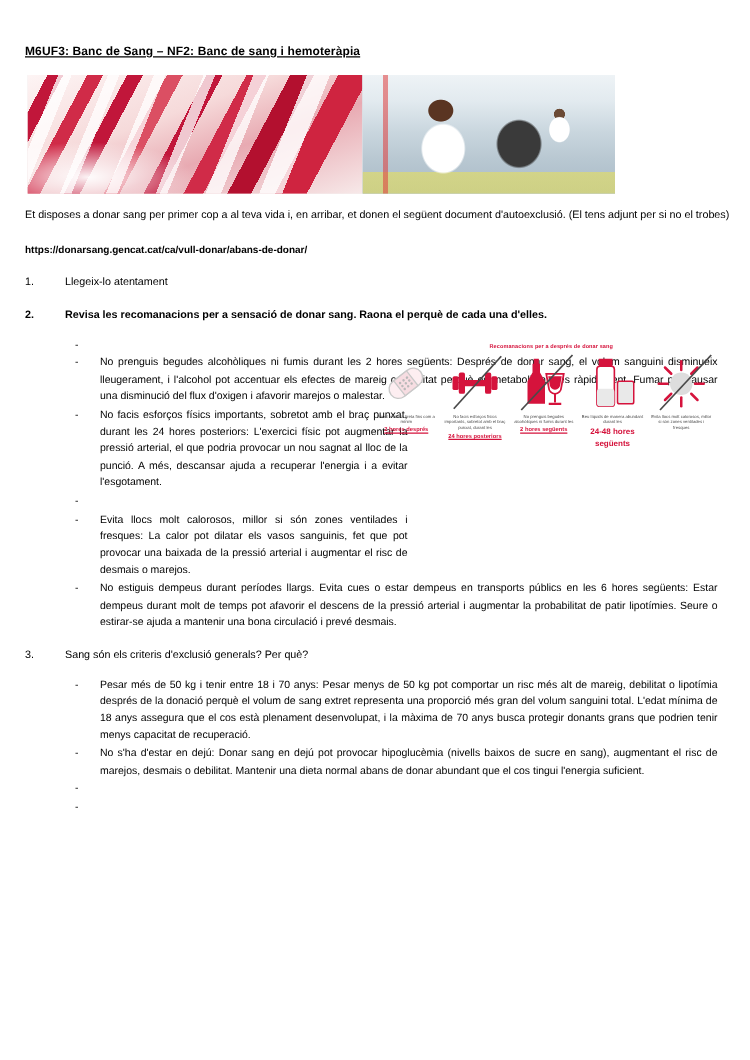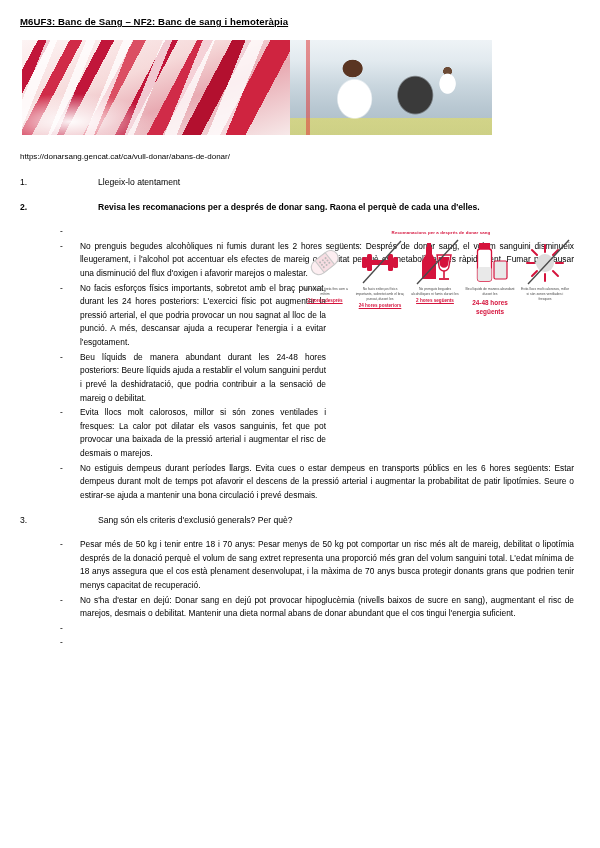--- a/index.html
+++ b/index.html
@@ -6,21 +6,21 @@
   body{
     width:600px;height:848px;
     font-family:"Liberation Sans", sans-serif;
     color:#000;
     -webkit-font-smoothing:antialiased;
   }
   .page{
     position:relative;
     width:600px;height:848px;
     box-sizing:border-box;
-    padding:16px 16px 0 20px;
+    padding:36px 16px 0 20px;
     overflow:hidden;
   }
   .doc-title{
     font-size:9.6px;
     font-weight:bold;
     text-decoration:underline;
     letter-spacing:0.1px;
     margin:0 0 12px 0;
     line-height:1.2;
   }
@@ -91,32 +91,33 @@
     font-size:8.6px;
     line-height:1.55;
     text-align:justify;
     margin:0 0 10px 0;
     width:566px;
   }
   .link-line{
     font-size:8px;
     line-height:1.4;
     margin:16px 0 14px 0;
+    font-weight:bold;
   }
 
   .num-item{
     display:flex;
     margin:0 0 3px 0;
     font-size:8.6px;
     line-height:1.6;
   }
   .num-item .num{ width:32px;flex:0 0 32px; }
   .num-item.bold .num,
   .num-item.bold .txt{ font-weight:bold; }
-  .num-item .txt{ flex:1;margin-left:46px; }
+  .num-item .txt{ flex:1; }
   .gap-a{ margin-bottom:10px; }
   .gap-b{ margin-bottom:12px; }
 
   .bullets{ margin:0 0 0 0; padding:0; }
   .bullet{
     display:flex;
     font-size:8.4px;
     line-height:1.62;
     text-align:justify;
     margin:0 0 1px 0;
@@ -190,50 +191,50 @@
 
 <div class="page">
 
   <div class="doc-title">M6UF3: Banc de Sang – NF2: Banc de sang i hemoteràpia</div>
 
   <div class="image-strip">
     <div class="photo photo-blood"></div>
     <div class="photo photo-lab"></div>
   </div>
 
+  <div class="para">Et disposes a donar sang per primer cop a al teva vida i, en arribar, et donen el següent document d'autoexclusió. (El tens adjunt per si no el trobes)</div>
 
   <div class="link-line">https://donarsang.gencat.cat/ca/vull-donar/abans-de-donar/</div>
 
   <div class="num-item gap-b">
     <span class="num">1.</span>
     <span class="txt">Llegeix-lo atentament</span>
   </div>
 
   <div class="num-item bold gap-a">
     <span class="num">2.</span>
-    <span class="txt">Revisa les recomanacions per a després de donar sang. Raona el perquè de cada una d'elles.</span>
+    <span class="txt">Revisa les recomanacions per a sensació de donar sang. Raona el perquè de cada una d'elles.</span>
   </div>
 
   <div class="sec2">
 
     <div class="bullets">
       <div class="bullet">
         <span class="dash">-</span>
       </div>
       <div class="bullet">
         <span class="dash">-</span>
         <span class="btxt">No prenguis begudes alcohòliques ni fumis durant les 2 hores següents: Després de donar sang, el volum sanguini disminueix lleugerament, i l'alcohol pot accentuar els efectes de mareig o debilitat perquè es metabolitza més ràpidament. Fumar pot causar una disminució del flux d'oxigen i afavorir marejos o malestar.</span>
       </div>
       <div class="bullet narrow">
         <span class="dash">-</span>
         <span class="btxt">No facis esforços físics importants, sobretot amb el braç punxat, durant les 24 hores posteriors: L'exercici físic pot augmentar la pressió arterial, el que podria provocar un nou sagnat al lloc de la punció. A més, descansar ajuda a recuperar l'energia i a evitar l'esgotament.</span>
       </div>
       <div class="bullet narrow">
         <span class="dash">-</span>
-        <span class="btxt">Beu líquids de manera abundant durant les 24-48 hores posteriors: Beure líquids ajuda a restablir el volum sanguini perdut i prevé la deshidratació, que podria contribuir a la sensació de mareig o debilitat.</span>
       </div>
       <div class="bullet narrow">
         <span class="dash">-</span>
         <span class="btxt">Evita llocs molt calorosos, millor si són zones ventilades i fresques: La calor pot dilatar els vasos sanguinis, fet que pot provocar una baixada de la pressió arterial i augmentar el risc de desmais o marejos.</span>
       </div>
       <div class="bullet">
         <span class="dash">-</span>
         <span class="btxt">No estiguis dempeus durant períodes llargs. Evita cues o estar dempeus en transports públics en les 6 hores següents: Estar dempeus durant molt de temps pot afavorir el descens de la pressió arterial i augmentar la probabilitat de patir lipotímies. Seure o estirar-se ajuda a mantenir una bona circulació i prevé desmais.</span>
       </div>
     </div>

